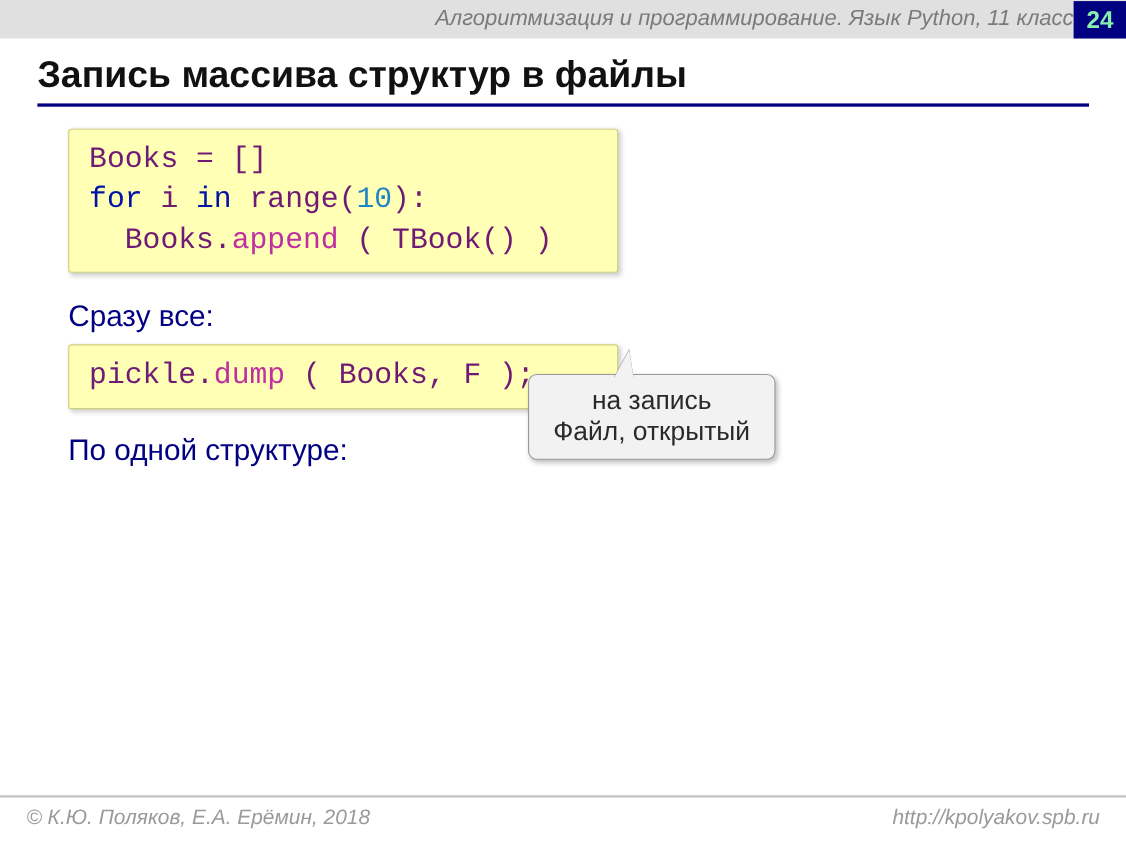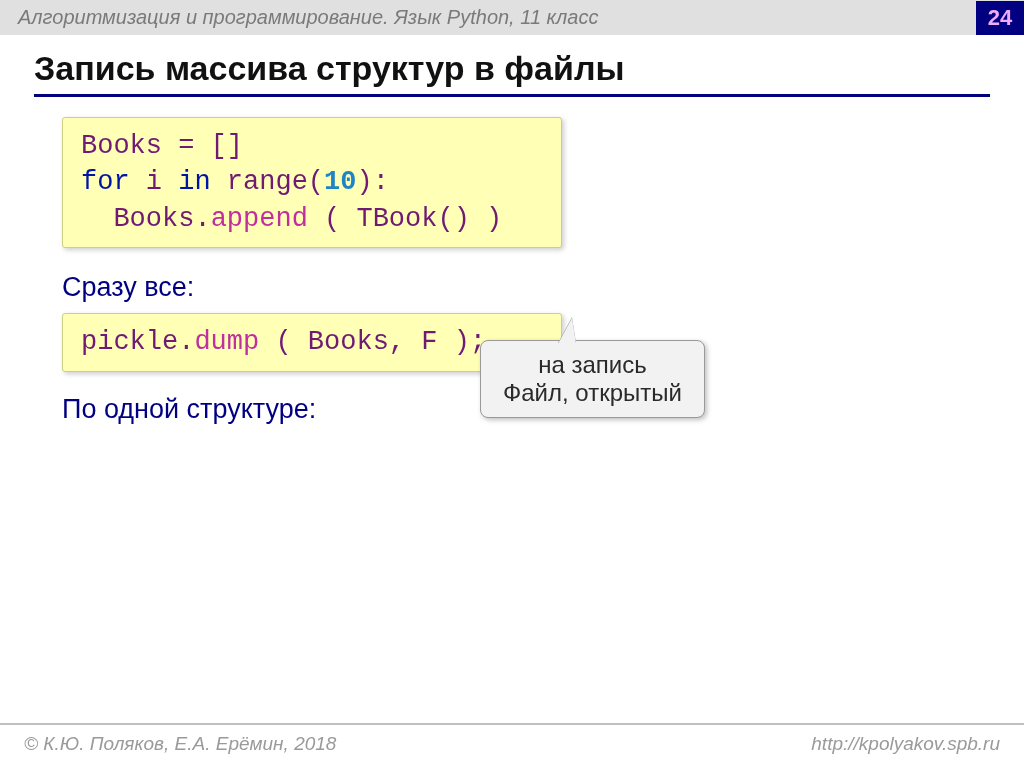--- a/index.html
+++ b/index.html
@@ -8,29 +8,29 @@
       height: 767px;
       background: #ffffff;
       font-family: Arial, Helvetica, sans-serif;
       position: relative;
       overflow: hidden;
     }
     .header-bar {
       background: #e0e0e0;
       padding: 6px 18px;
       display: flex;
-      justify-content: space-between;
+      justify-content: flex-end;
       align-items: center;
       font-style: italic;
       color: #7a7a7a;
       font-size: 20px;
     }
     .page-num {
       background: #000080;
-      color: #f0abfc;
+      color: #86efac;
       font-weight: bold;
       font-style: normal;
       padding: 4px 10px;
       font-size: 22px;
       margin: -6px -18px -6px 0;
       height: 100%;
       min-width: 48px;
       text-align: center;
     }
     .content {
@@ -60,21 +60,21 @@
     }
     .subhead {
       font-size: 27px;
       color: #000080;
       margin-left: 28px;
       margin-bottom: 10px;
       margin-top: 6px;
     }
     .tok-text { color: #701a75; }
     .tok-kw  { color: #0015a8; }
-    .tok-num { color: #1e84c6; font-weight: bold; }
+    .tok-num { color: #1e84c6; }
     .tok-fn  { color: #c02fa0; }
     .callout-wrap {
       position: absolute;
       left: 480px;
       top: 340px;
     }
     .callout {
       background: #f2f2f2;
       border: 1px solid #999;
       border-radius: 8px;

